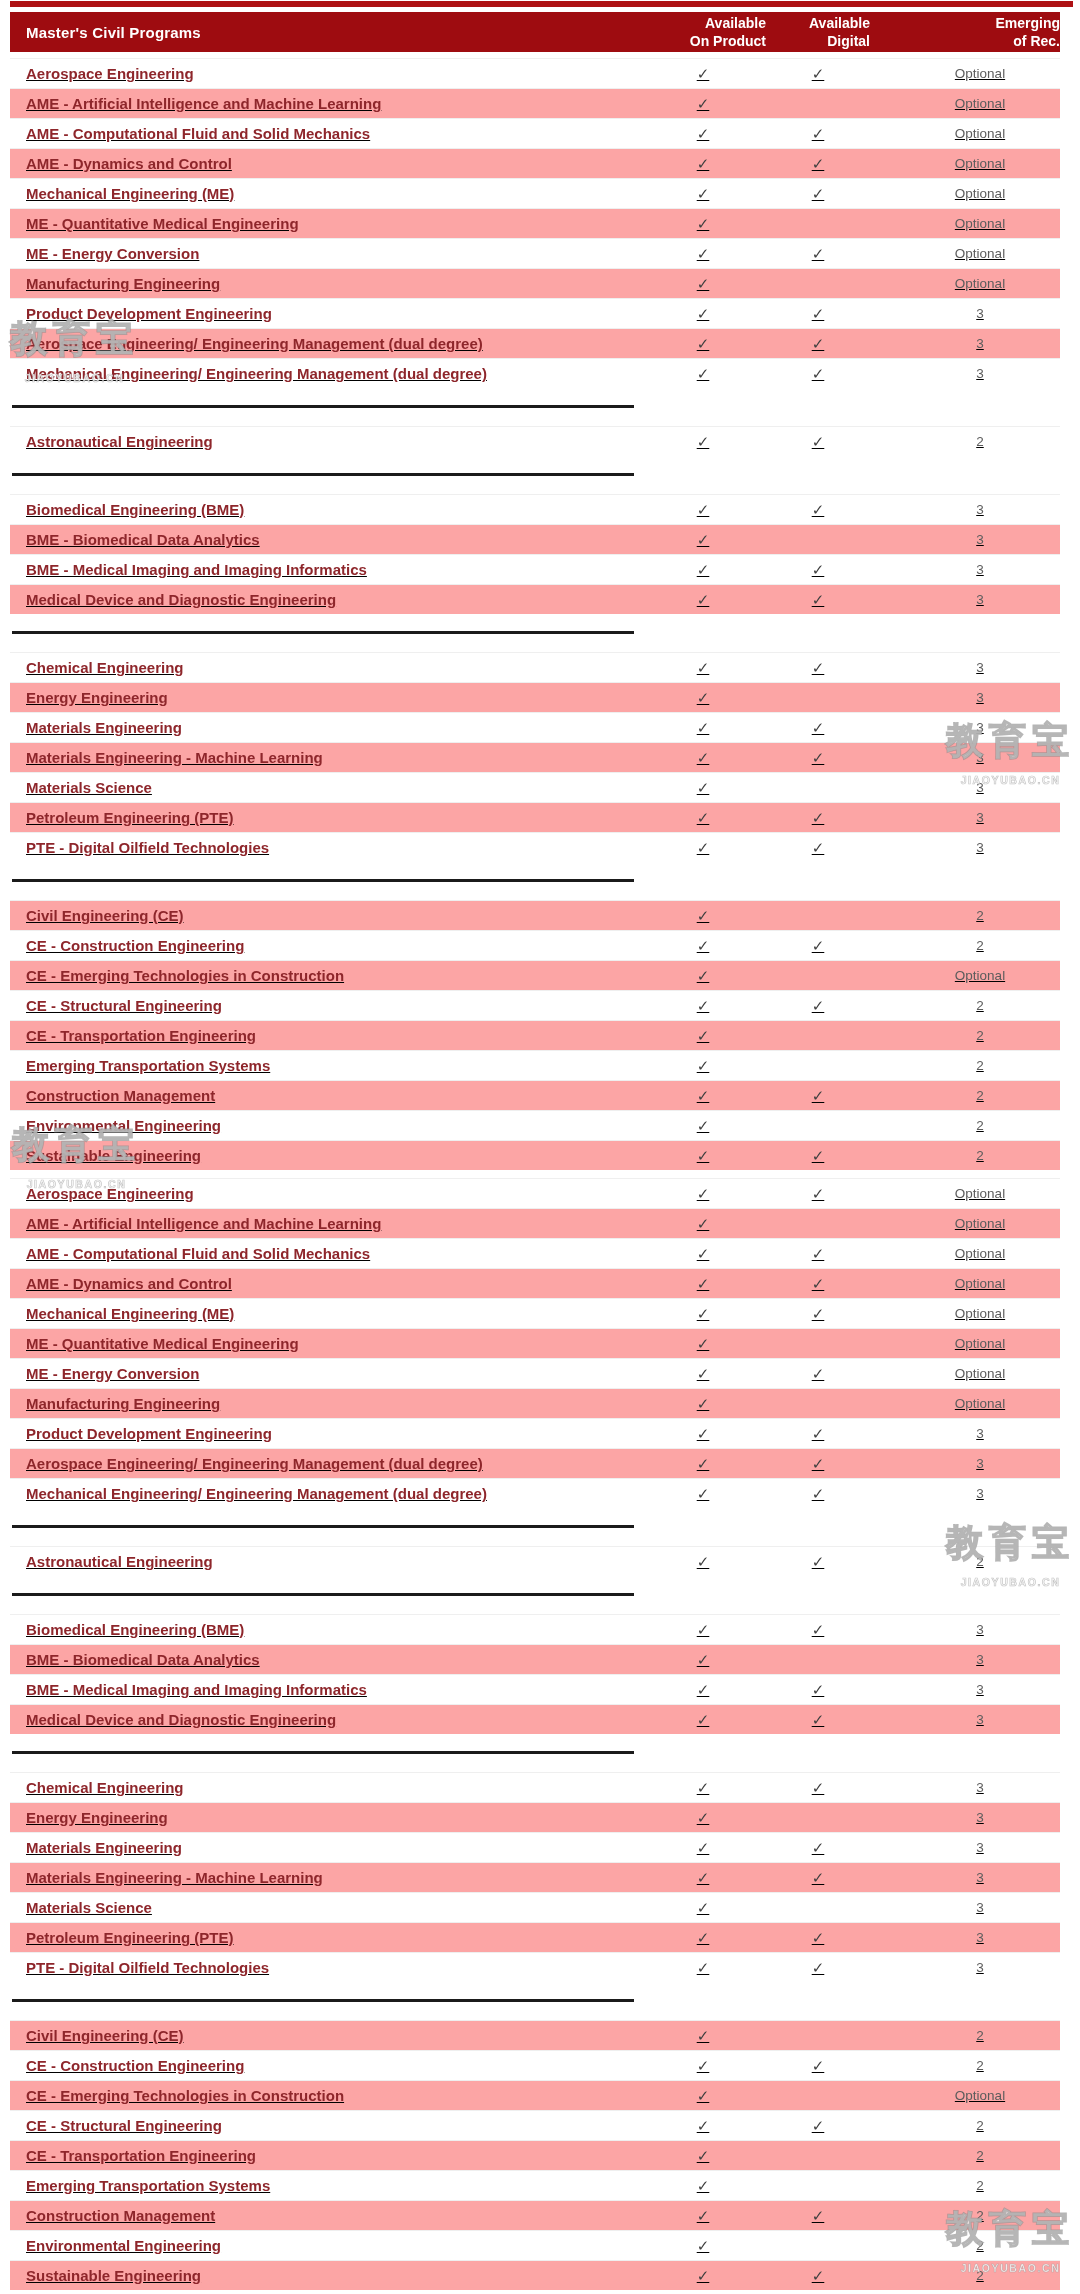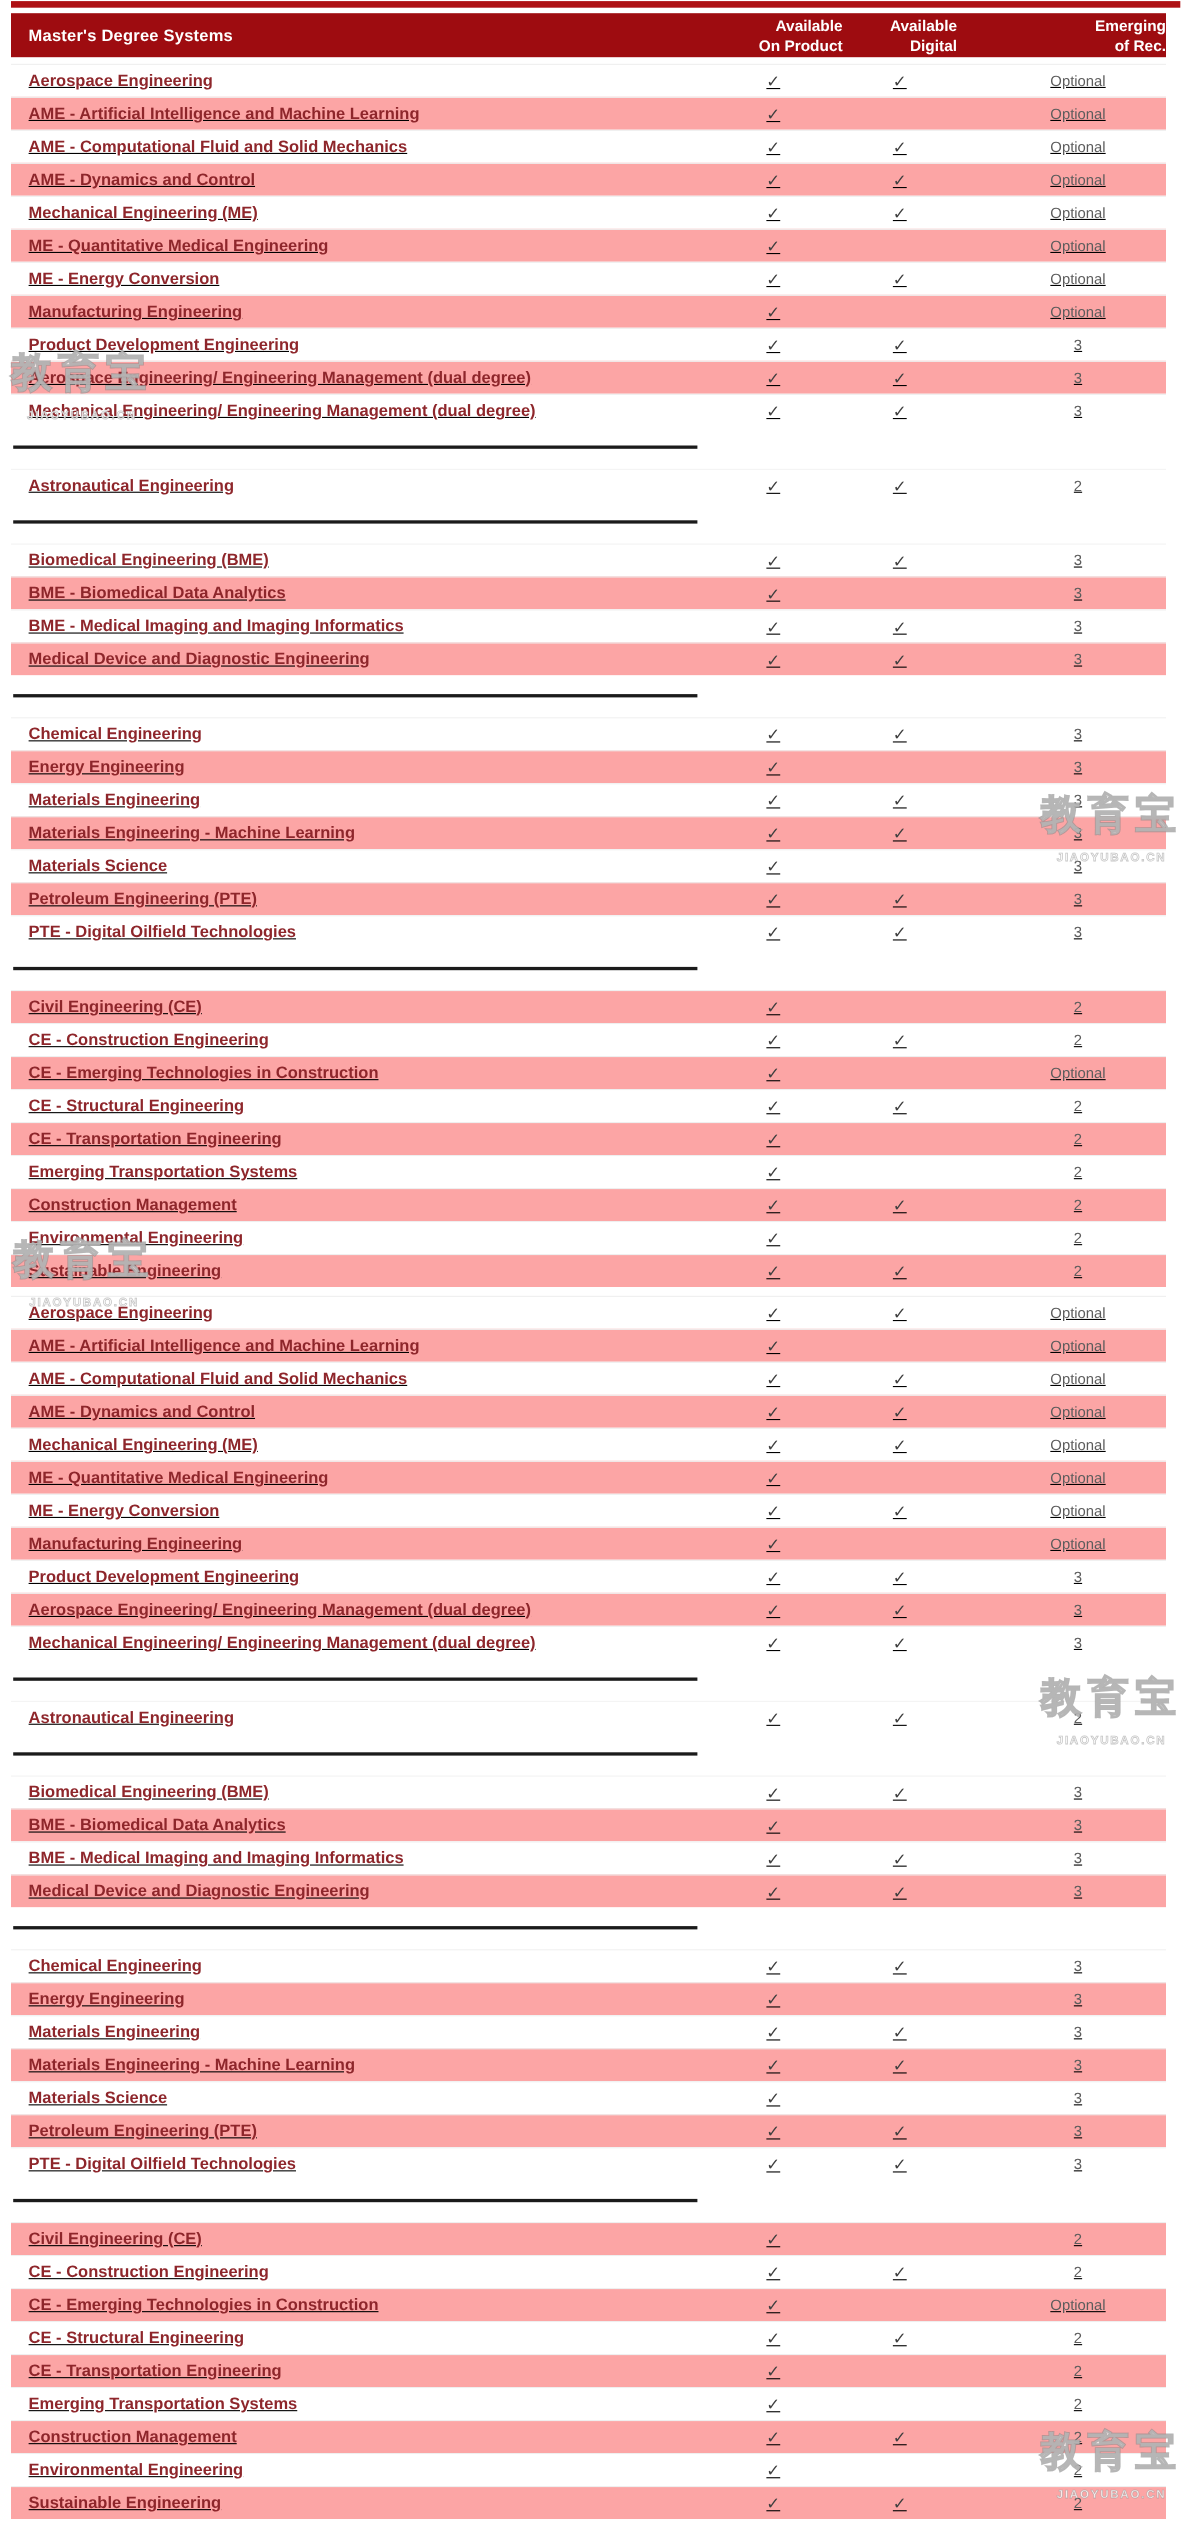--- a/index.html
+++ b/index.html
@@ -87,21 +87,21 @@
   .wm5{left:946px;top:2210px;}
 </style>
 </head>
 <body>
 
 <div class="page">
 
   <div class="top-line"></div>
 
   <div class="thead">
-    <div class="h-name">Master's Degree Systems</div>
+    <div class="h-name">Master's Civil Programs</div>
     <div class="h-col h-campus">
       <div>Available</div>
       <div>On Product</div>
     </div>
     <div class="h-col h-online">
       <div>Available</div>
       <div>Digital</div>
     </div>
     <div class="h-col h-letters">
       <div>Emerging</div>

